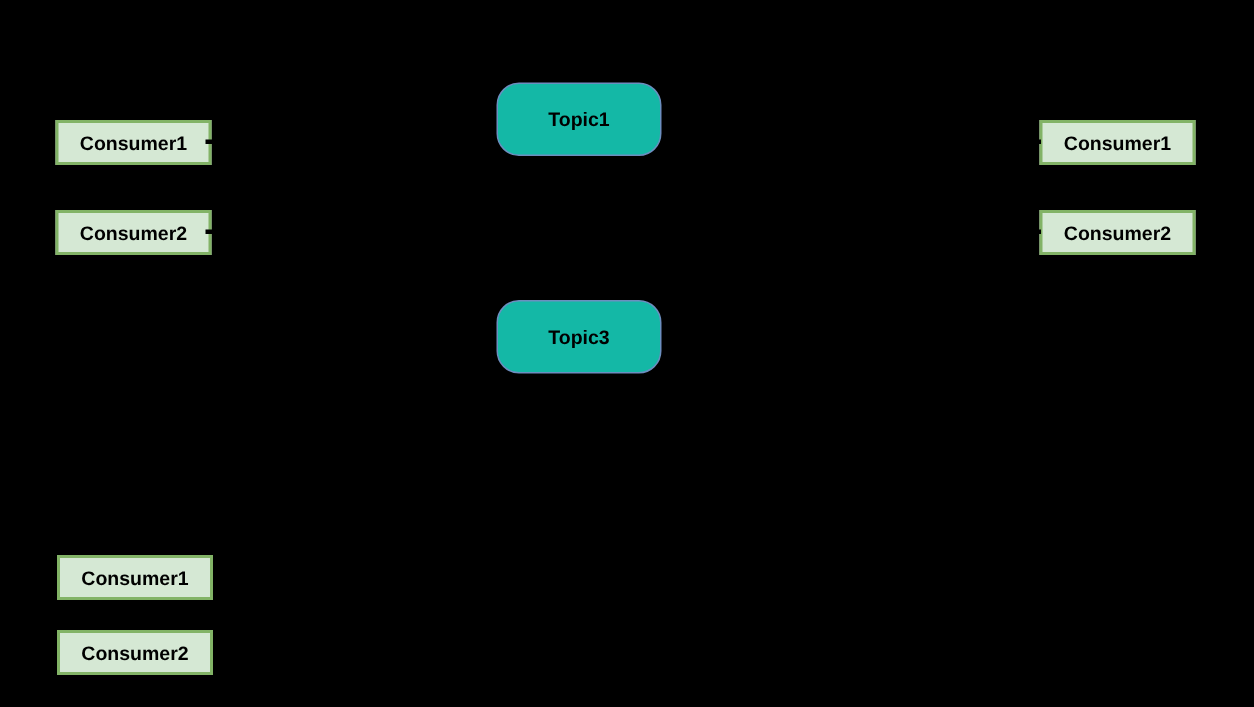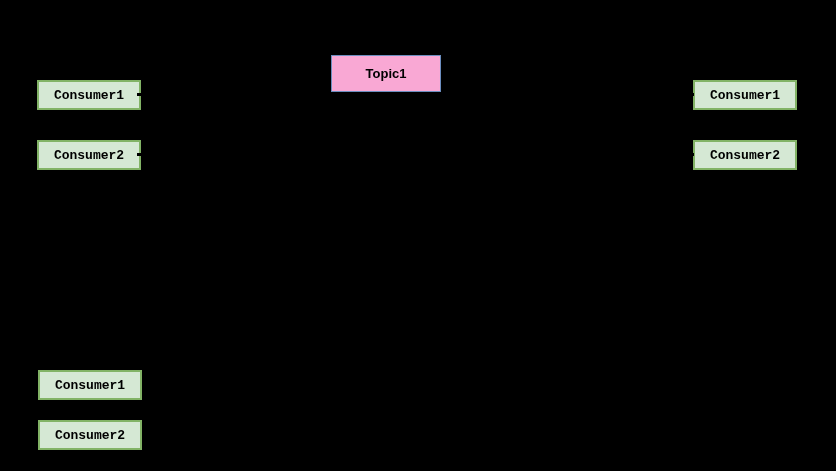--- a/index.html
+++ b/index.html
@@ -25,28 +25,27 @@
     font-weight: bold;
     color: #000000;
     text-align: center;
     line-height: 1;
   }
   .consumer {
     width: 104px;
     height: 30px;
     background: #d5e8d4;
     border: 2px solid #82b366;
-    font-family: Liberation Mono, monospace;
   }
   .topic {
     width: 110px;
-    height: 37px;
-    background: #f9a8d4;
+    height: 49px;
+    background: #14b8a6;
     border: 1px solid #6c8ebf;
-    border-radius: 0;
+    border-radius: 15px;
   }
   
   #lc1 { left: 37px;  top: 80px;  }
   #lc2 { left: 37px;  top: 140px; }
   #t1  { left: 331px; top: 55px;  }
   #t2  { left: 331px; top: 131px; }
   #t3  { left: 331px; top: 200px; }
   #rc1 { left: 693px; top: 80px;  }
   #rc2 { left: 693px; top: 140px; }
   #bc1 { left: 38px;  top: 370px; }
@@ -65,20 +64,21 @@
 </style>
 </head>
 <body>
 
 <div id="canvas">
 
   <div id="lc1" class="node consumer">Consumer1</div>
   <div id="lc2" class="node consumer">Consumer2</div>
 
   <div id="t1" class="node topic">Topic1</div>
+  <div id="t3" class="node topic">Topic3</div>
 
   <div id="rc1" class="node consumer">Consumer1</div>
   <div id="rc2" class="node consumer">Consumer2</div>
 
   <div id="bc1" class="node consumer">Consumer1</div>
   <div id="bc2" class="node consumer">Consumer2</div>
 
   <div id="ep-lc1" class="endpoint"></div>
   <div id="ep-lc2" class="endpoint"></div>
   <div id="ep-rc1" class="endpoint"></div>

